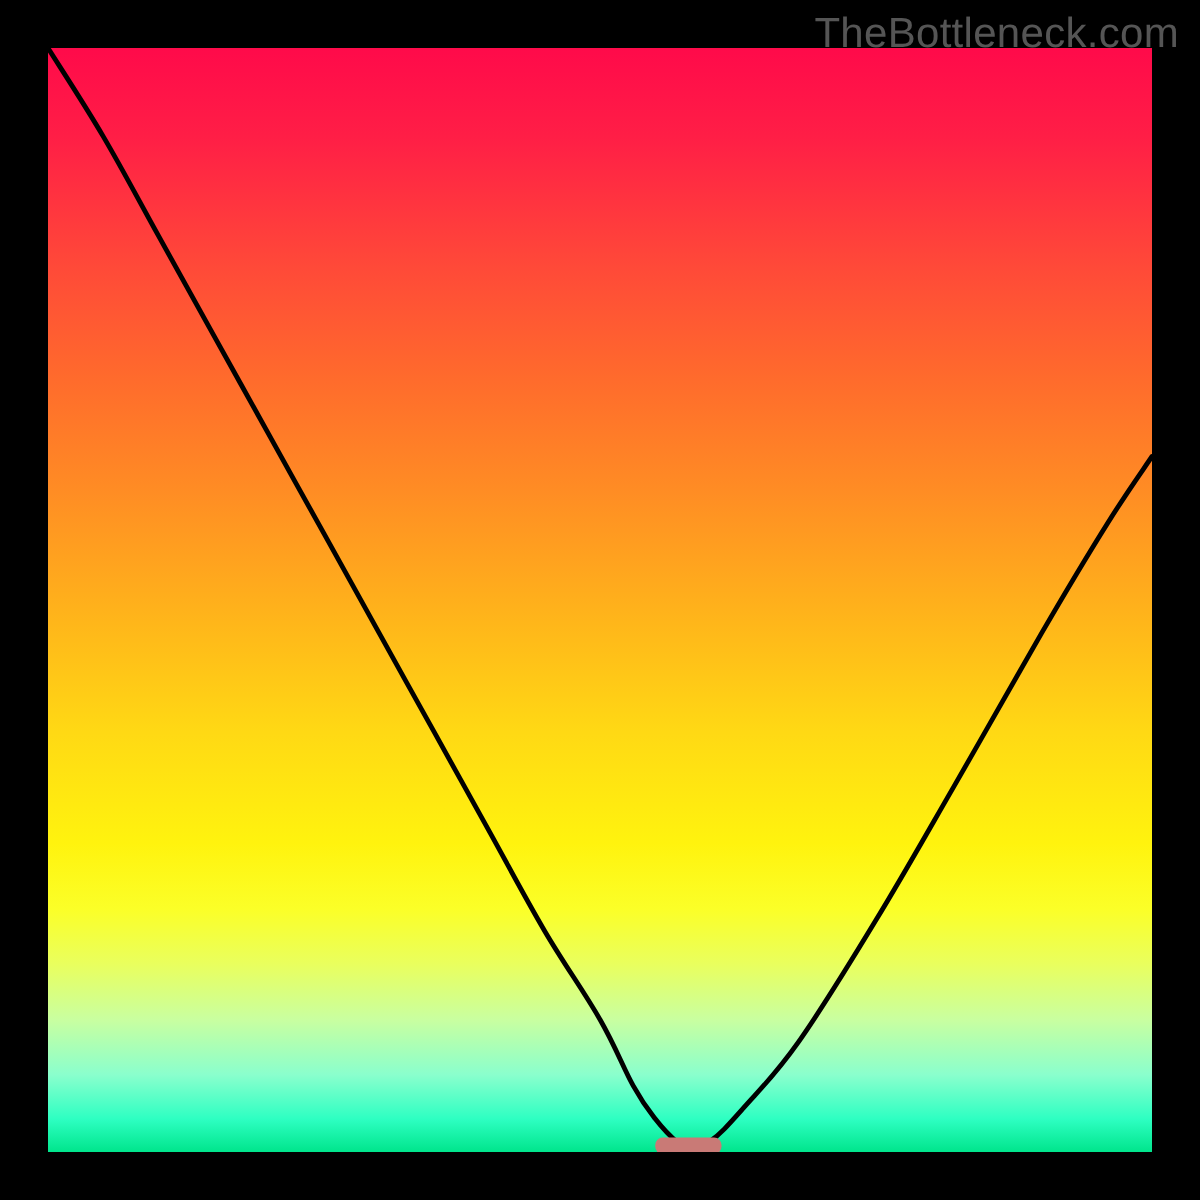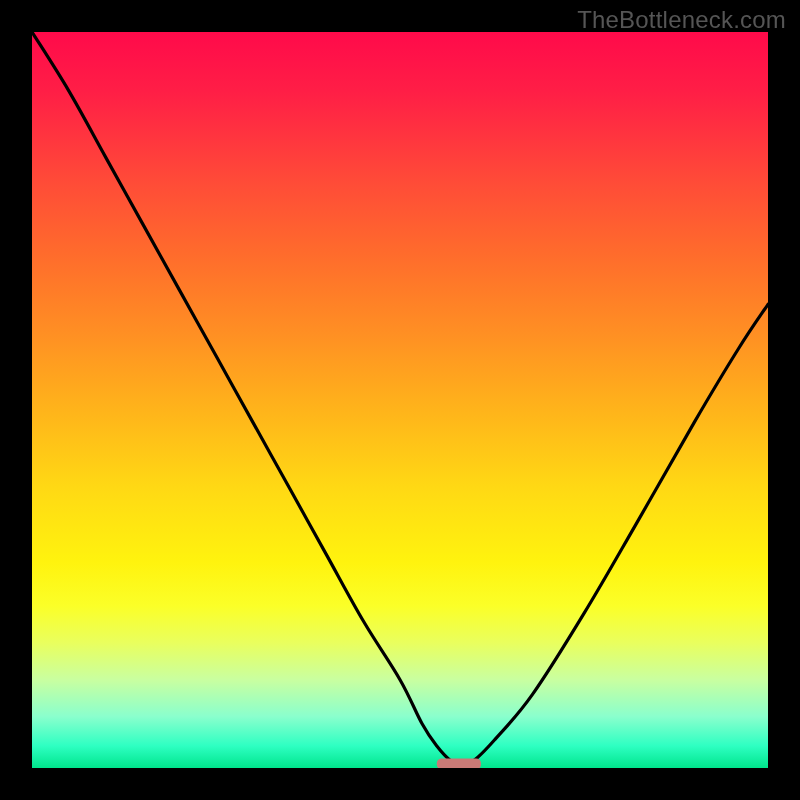--- a/index.html
+++ b/index.html
@@ -16,21 +16,21 @@
     width: 800px;
     height: 800px;
     background: #000;
   }
   
   .watermark {
     position: absolute;
     top: 6px;
     right: 14px;
     color: #555;
-    font-size: 24px;
+    font-size: 28px;
     font-weight: 500;
     letter-spacing: 0.2px;
     z-index: 10;
     text-align: right;
   }
   .plot-area {
     position: absolute;
     left: 32px;
     top: 32px;
     width: 736px;

